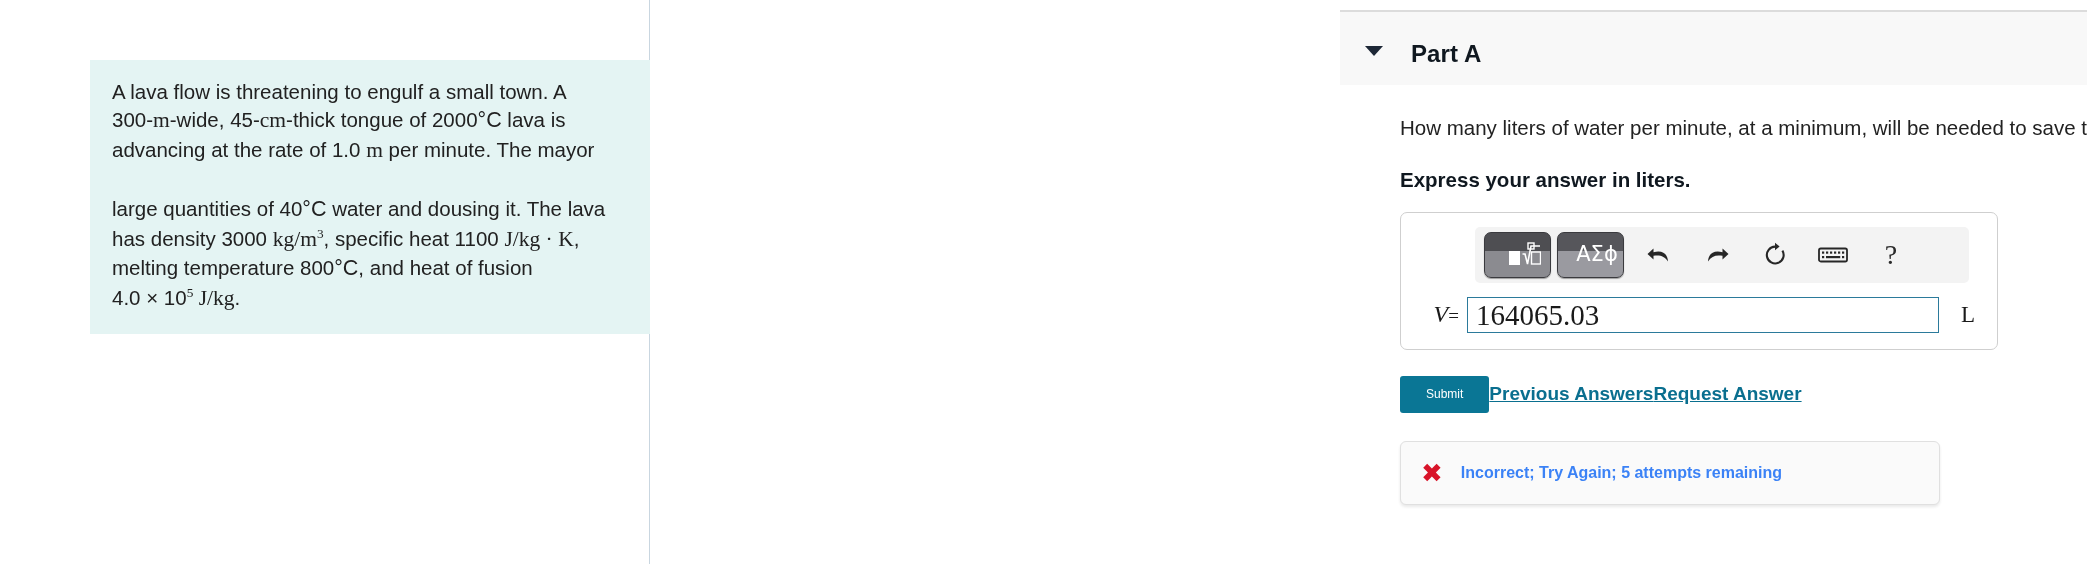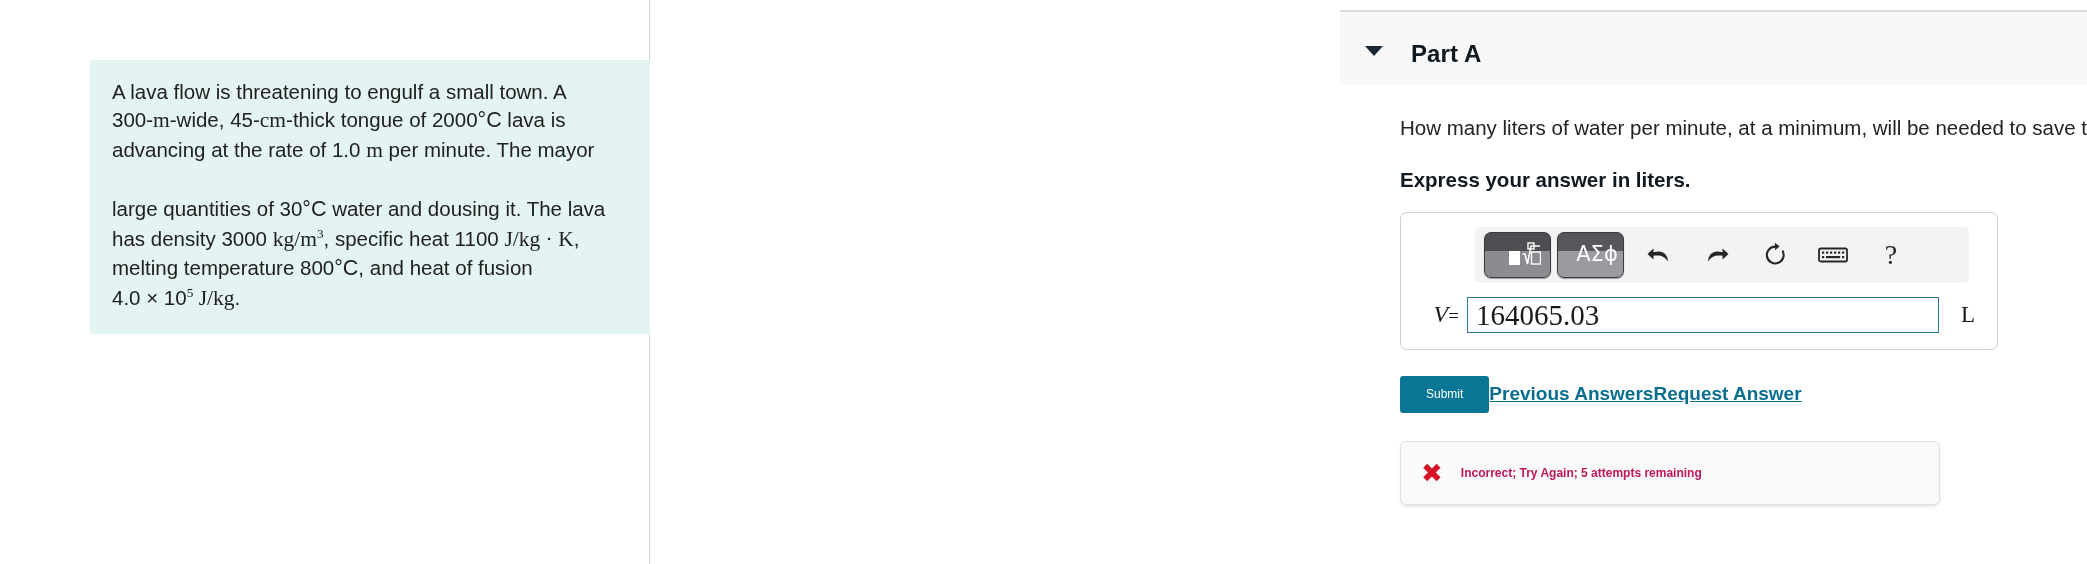--- a/index.html
+++ b/index.html
@@ -257,38 +257,38 @@
   }
   .x-mark {
     color: #d81429;
     font-size: 26px;
     font-weight: bold;
     font-family: "DejaVu Sans", sans-serif;
     line-height: 1;
     margin-right: 18px;
   }
   .feedback-text {
-    font-size: 12px;
-    font-weight: bold;
-    color: #be185d;
+    font-size: 16px;
+    font-weight: bold;
+    color: #3b82f6;
   }
 </style>
 </head>
 <body>
 
 <div class="page">
 
   <div class="left-pane">
     <div class="problem-card">
       <p>
         <span>A lava flow is threatening to engulf a small town. A</span><br>
         <span>300-</span><span class="mathvar">m</span><span>-wide, 45-</span><span class="mathvar">cm</span><span>-thick tongue of 2000</span><span class="mathvar deg">°C</span><span> lava is</span><br>
         <span>advancing at the rate of 1.0 </span><span class="mathvar">m</span><span> per minute. The mayor</span><br>
         <br>
-        <span>large quantities of 30</span><span class="mathvar deg">°C</span><span> water and dousing it. The lava</span><br>
+        <span>large quantities of 40</span><span class="mathvar deg">°C</span><span> water and dousing it. The lava</span><br>
         <span>has density 3000 </span><span class="mathvar"><span>kg/m</span><sup>3</sup></span><span>, specific heat 1100 </span><span class="mathvar">J/kg · K</span><span>,</span><br>
         <span>melting temperature 800</span><span class="mathvar deg">°C</span><span>, and heat of fusion</span><br>
         <span>4.0 × 10</span><span class="mathvar"><sup>5</sup></span><span class="mathvar"> J/kg</span><span>.</span>
       </p>
     </div>
   </div>
 
   <div class="right-pane">
 
     <div class="part-header">

